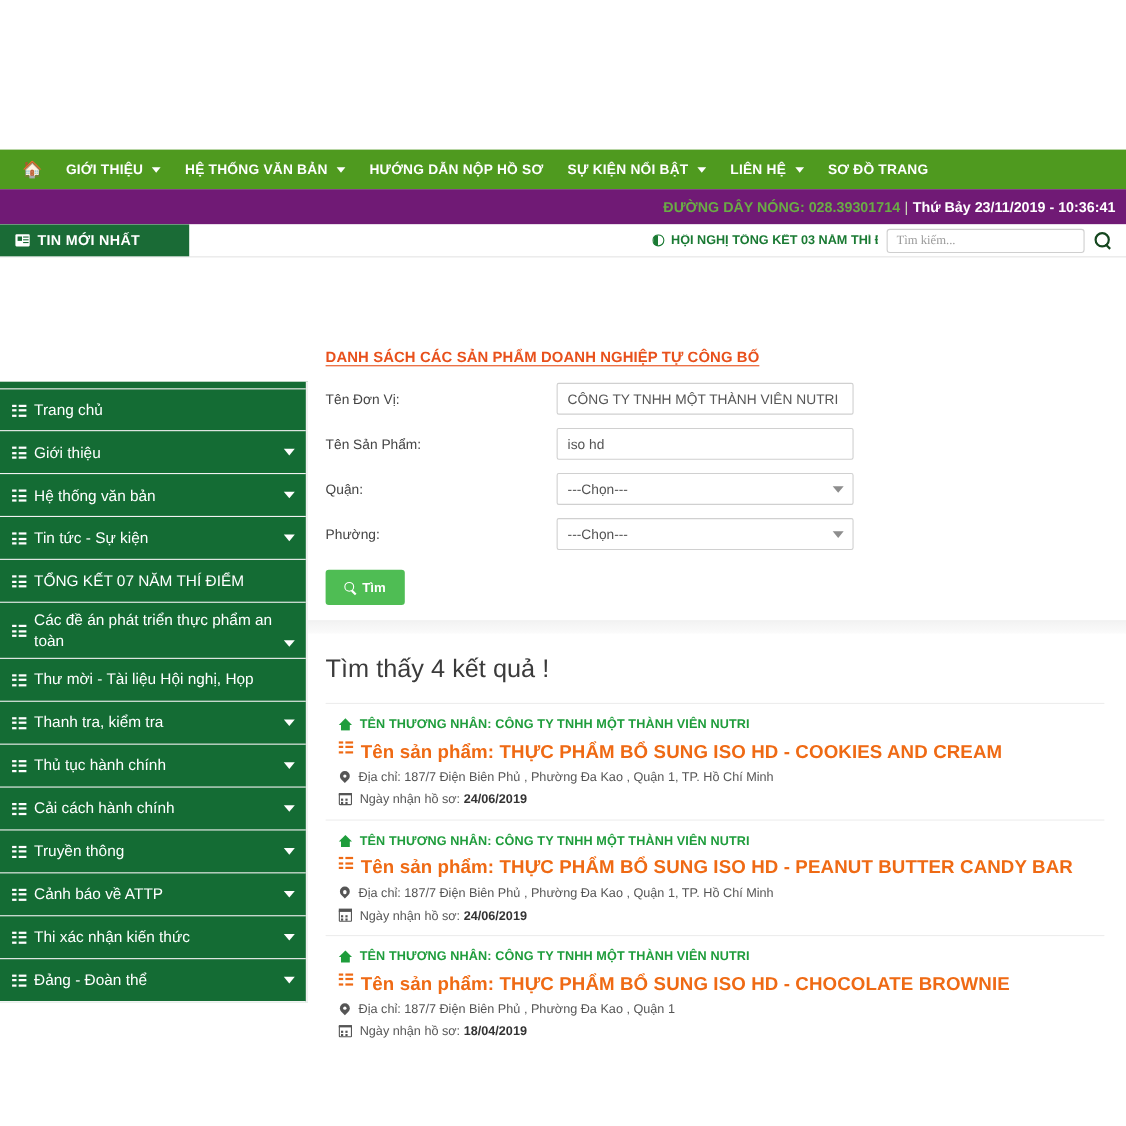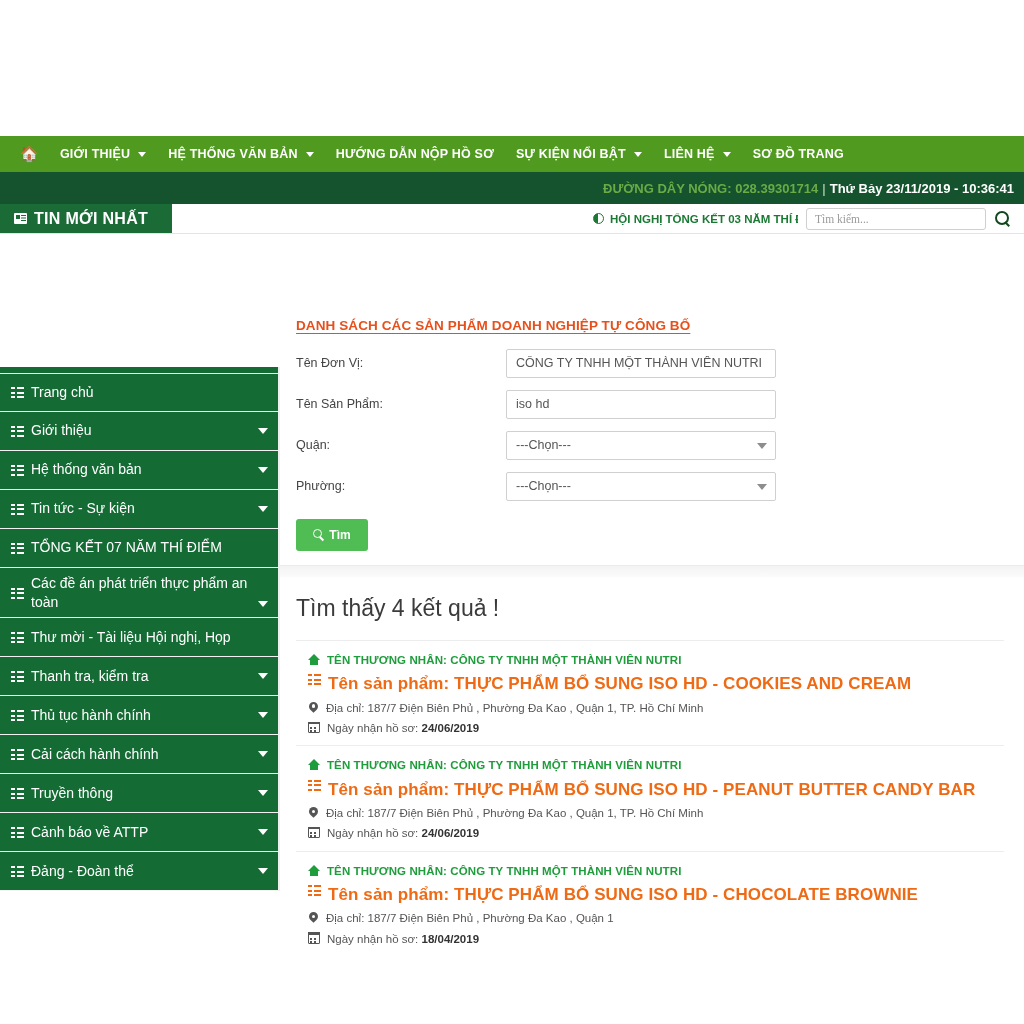--- a/index.html
+++ b/index.html
@@ -46,21 +46,21 @@
     border-left: 4px solid transparent;
     border-right: 4px solid transparent;
     border-top: 5px solid #ffffff;
     display: inline-block;
     margin-left: 2px;
   }
 
   
   .hotline-strip {
     height: 32px;
-    background: #14532d;
+    background: #701a75;
     display: flex;
     align-items: center;
     justify-content: flex-end;
     padding-right: 10px;
     font-size: 13px;
   }
   .hotline-muted { color: #6aab46; font-weight: 600; }
   .hotline-sep { color: #cfe3bd; margin: 0 4px; }
   .hotline-date { color: #ffffff; font-weight: 700; }
 
@@ -70,21 +70,21 @@
     background: #ffffff;
     border-bottom: 1px solid #e4e4e4;
     display: flex;
     align-items: stretch;
     position: relative;
   }
   .news-tab {
     width: 172px;
     background: #1a6b36;
     color: #ffffff;
-    font-size: 16px;
+    font-size: 13px;
     font-weight: 700;
     letter-spacing: .3px;
     display: flex;
     align-items: center;
     gap: 7px;
     padding-left: 14px;
     cursor: pointer;
   }
   .news-tab .news-ico {
     width: 13px; height: 11px;
@@ -523,20 +523,25 @@
         <span class="side-label">Truyền thông</span>
         <span class="side-caret"></span>
       </div>
       <div class="side-item one-line">
         <span class="list-ico"></span>
         <span class="side-label">Cảnh báo về ATTP</span>
         <span class="side-caret"></span>
       </div>
       <div class="side-item one-line">
         <span class="list-ico"></span>
+        <span class="side-label">Thi xác nhận kiến thức</span>
+        <span class="side-caret"></span>
+      </div>
+      <div class="side-item one-line">
+        <span class="list-ico"></span>
         <span class="side-label">Đảng - Đoàn thể</span>
         <span class="side-caret"></span>
       </div>
     </div>
 
     <div class="content">
 
       <div class="panel-top">
         <div class="panel-title">DANH SÁCH CÁC SẢN PHẨM DOANH NGHIỆP TỰ CÔNG BỐ</div>
 

